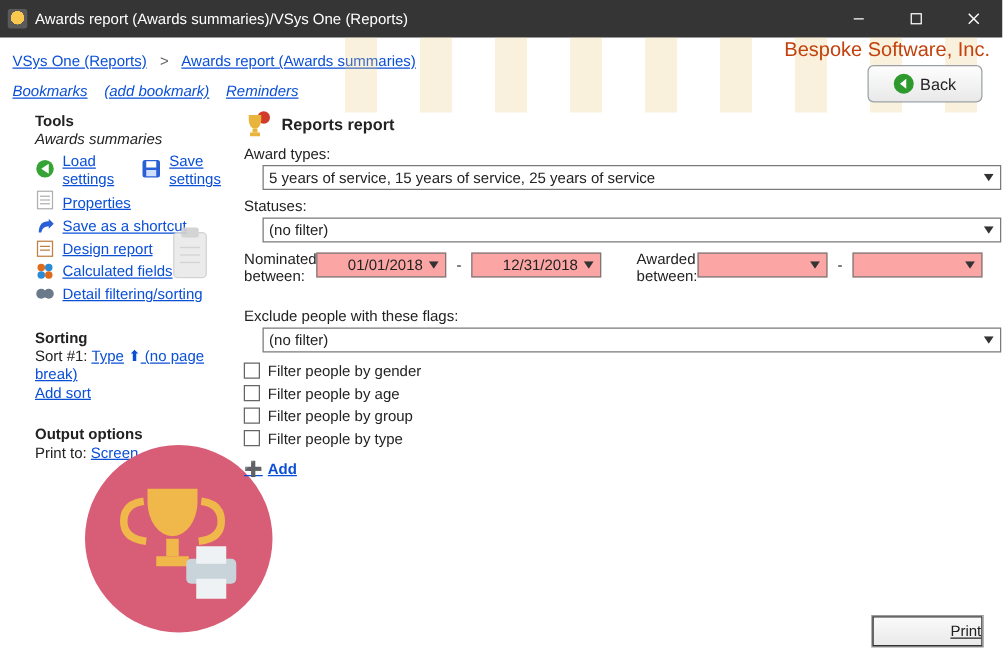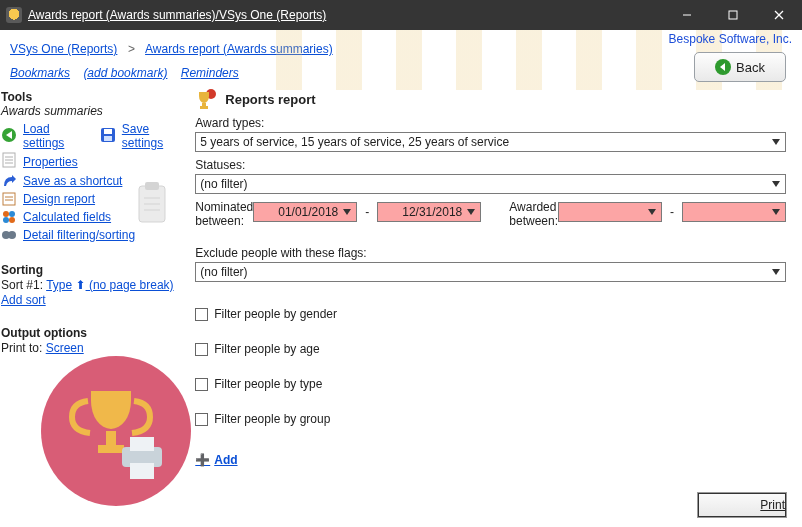--- a/index.html
+++ b/index.html
@@ -21,21 +21,21 @@
     color: #fff;
     display: flex;
     align-items: center;
     padding: 0 0 0 6px;
   }
   .titlebar .app-icon {
     width: 16px; height: 16px; margin-right: 6px;
     background: radial-gradient(circle at 50% 45%, #f9c84f 0 45%, transparent 46%), #5a5a5a;
     border-radius: 3px;
   }
-  .titlebar .title-text { font-size: 12px; text-decoration: underline; }
+  .titlebar .title-text { font-size: 12px; }
   .titlebar .spacer { flex: 1; }
   .win-btn {
     width: 46px; height: 30px;
     display: flex; align-items: center; justify-content: center;
     color: #fff; font-family: inherit;
   }
 
   
   .headerrow {
     display: flex;
@@ -52,22 +52,22 @@
     top: 0; right: 0; left: 260px; height: 60px;
     background: repeating-linear-gradient(90deg,
        transparent 0 16px,
        rgba(234,200,120,0.25) 16px 42px,
        transparent 42px 60px);
     pointer-events: none;
   }
   .bespoke {
     position: absolute;
     right: 10px; top: 2px;
-    color: #1d4ed8;
-    font-size: 12px;
+    color: #c2410c;
+    font-size: 16px;
     pointer-events: none;
   }
   .back-btn {
     position: absolute;
     right: 16px; top: 22px;
     width: 92px; height: 30px;
     border: 1px solid #9aa0a6;
     border-radius: 5px;
     background: linear-gradient(#fdfdfd,#e9e9e9);
     display: flex; align-items: center; justify-content: center;
@@ -91,21 +91,21 @@
   .body {
     display: flex;
     align-items: flex-start;
     height: calc(527px - 30px - 34px - 22px);
     position: relative;
   }
 
   
   .left {
     width: 258px;
-    padding: 0 8px 0 1px;
+    padding: 0 8px 0 28px;
     position: relative;
   }
   .section-head {
     font-weight: bold;
     margin-top: 4px;
   }
   .section-sub {
     font-style: italic;
     margin-bottom: 4px;
   }
@@ -155,20 +155,21 @@
     margin: 2px 0 6px 0;
   }
   .form-title .trophy-icon {
     width: 22px; height: 22px;
   }
 
   .flabel { margin-top: 6px; margin-bottom: 2px; }
   .fcontrol {
     width: 100%;
     display: flex;
+    margin-left: 15px;
   }
   .dropdown {
     flex: 1;
     border: 1px solid #7a7a7a;
     height: 20px;
     background: #fff;
     display: flex; align-items: center;
     padding: 0 4px;
     font-size: 12px;
     position: relative;
@@ -194,22 +195,22 @@
     cursor: pointer;
   }
   .date-input .arrow {
     position: absolute; right: 2px; top: 2px;
     width: 14px; height: 14px;
     display:flex;align-items:center;justify-content:center;
   }
   .dash { padding: 0 2px; }
 
   .chk {
-    display: flex; align-items: center; gap: 6px;
-    margin: 21px 0;
+    display: flex; gap: 6px;
+    margin: 4px 0;
   }
   .chk .box {
     width: 13px; height: 13px;
     border: 1px solid #666; background: #fff;
   }
   .add-link {
     display: inline-flex; align-items: center; gap: 4px;
     margin-top: 6px;
     color: #0a4fd6; text-decoration: underline; cursor: pointer;
     font-weight: bold;
@@ -531,25 +532,25 @@
     <div class="chk">
       <span class="box"></span>
       <span>Filter people by gender</span>
     </div>
     <div class="chk">
       <span class="box"></span>
       <span>Filter people by age</span>
     </div>
     <div class="chk">
       <span class="box"></span>
-      <span>Filter people by type</span>
+      <span>Filter people by group</span>
     </div>
     <div class="chk">
       <span class="box"></span>
-      <span>Filter people by group</span>
+      <span>Filter people by type</span>
     </div>
 
     <div class="add-link">
       <span class="plus">➕</span>
       <span>Add</span>
     </div>
 
   </div>
 
   <div class="print-btn" tabindex="0">

